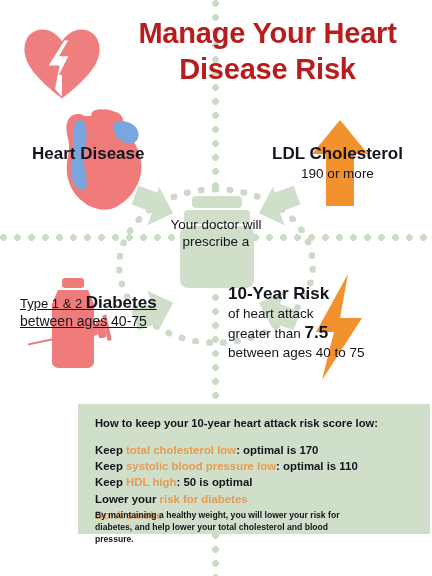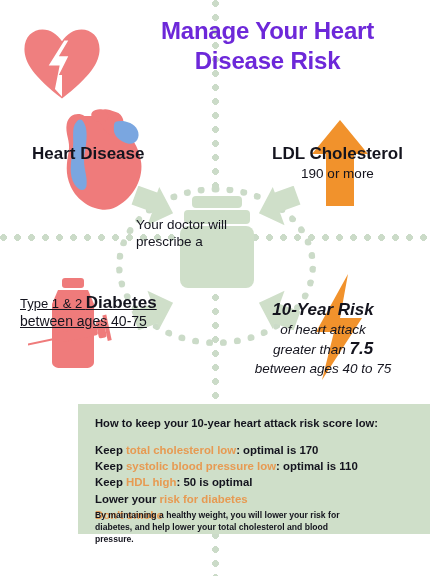--- a/index.html
+++ b/index.html
@@ -27,48 +27,48 @@
     position:absolute;left:116px;top:186px;width:200px;height:160px;
     border-radius:50%;
     border:7px dotted #cbdbc8;
     box-sizing:border-box;
   }
 
   
   .title-wrap{position:absolute;left:0;top:14px;width:432px;height:90px;}
   .title-text{
     position:absolute;left:110px;top:2px;width:315px;
-    color:#6d28d9;font-size:24px;font-weight:bold;line-height:1.23;
+    color:#b91c1c;font-size:29px;font-weight:bold;line-height:1.23;
     text-align:center;letter-spacing:-0.2px;
   }
   .heart-broken{position:absolute;left:22px;top:14px;width:80px;height:72px;}
 
   
   .lbl{position:absolute;color:#14141e;}
   .lbl .big{font-size:17px;font-weight:bold;white-space:nowrap;}
   .lbl .sml{font-size:13px;white-space:nowrap;}
 
   #heart-disease-label{left:32px;top:144px;}
   #ldl-label{left:272px;top:144px;text-align:center;}
   #ldl-label .sml{font-size:13.5px;}
   #diabetes-label{left:20px;top:293px;text-decoration:underline;}
   #diabetes-label .row1{font-size:13px;}
   #diabetes-label .row1 b{font-size:17px;font-weight:bold;}
   #diabetes-label .row2{font-size:14px;margin-top:0;}
-  #risk-label{left:228px;top:300px;text-align:center;width:190px;font-style:italic;}
+  #risk-label{left:228px;top:284px;text-align:left;width:190px;}
   #risk-label .r1{font-size:17px;font-weight:bold;}
   #risk-label .r2{font-size:13.5px;margin-top:2px;}
   #risk-label .r3{font-size:13.5px;margin-top:2px;}
   #risk-label .r3 b{font-size:17px;font-weight:bold;}
   #risk-label .r4{font-size:13.5px;margin-top:2px;}
 
   
   .pill-bottle{position:absolute;left:178px;top:196px;width:78px;height:92px;}
   .center-text{
-    position:absolute;left:136px;top:216px;width:160px;
+    position:absolute;left:136px;top:216px;width:160px;text-align:center;
     color:#14141e;line-height:1.28;
   }
   .center-text .c1{font-size:13.5px;}
   .center-text .c2{font-size:13.5px;}
   .center-text .c3{font-size:17px;font-weight:bold;margin-top:1px;}
 
   
   .panel{
     position:absolute;left:78px;top:404px;width:352px;height:130px;
     background:#cfdfc9;

